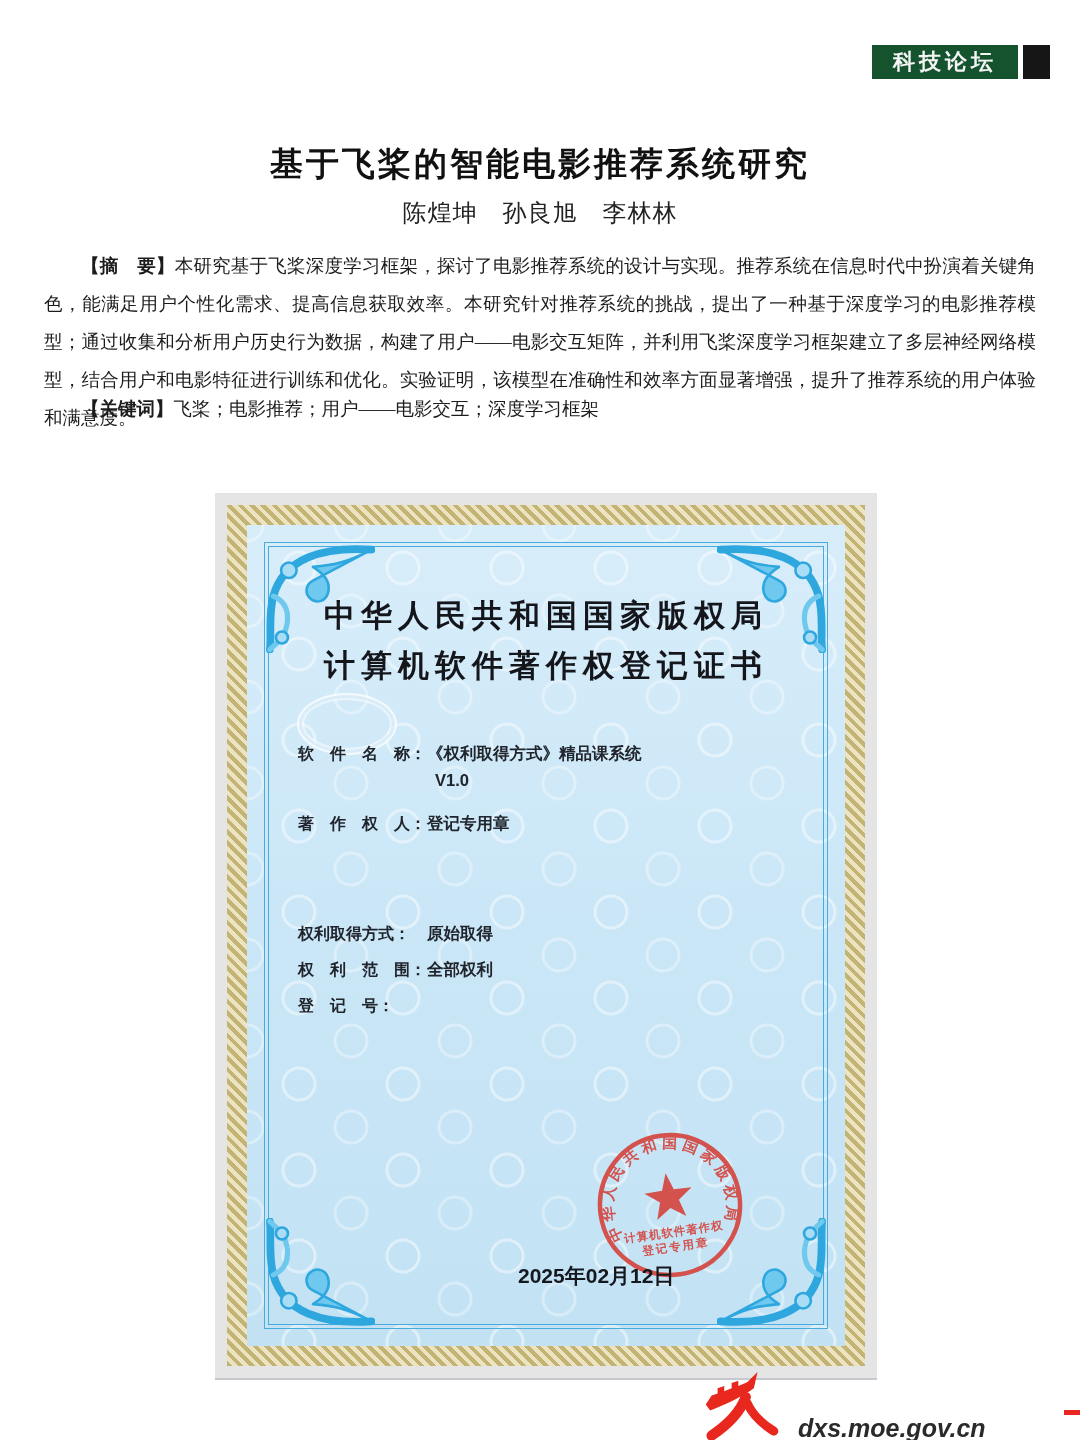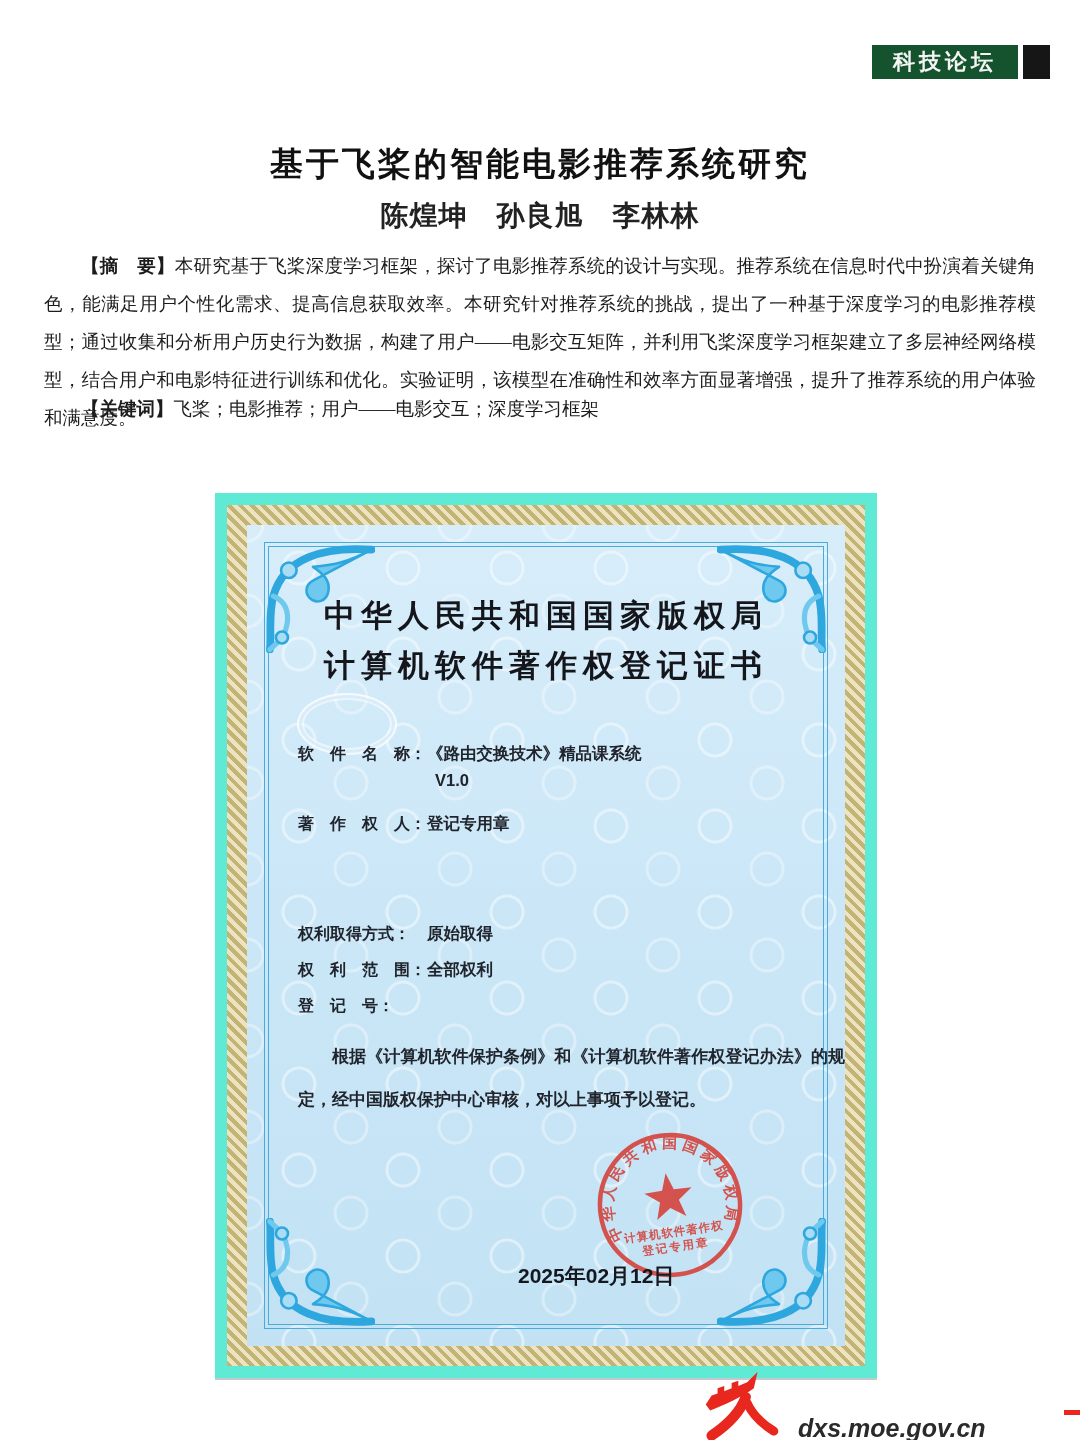--- a/index.html
+++ b/index.html
@@ -21,35 +21,35 @@
     width:146px;
   }
   .badge-square{background:#161616;width:27px;margin-left:5px;}
   
   .title{
     position:absolute;top:120px;left:0;width:100%;
     text-align:center;font-weight:700;font-size:33px;letter-spacing:3px;color:#111;
   }
   .authors{
     position:absolute;top:197px;left:0;width:100%;
-    text-align:center;font-size:28px;color:#222;letter-spacing:1px;font-weight:bold;
+    text-align:center;font-size:24px;color:#222;letter-spacing:1px;
   }
   .abstract{
     position:absolute;top:247px;left:44px;width:992px;
     font-size:18.5px;line-height:38px;text-align:justify;text-indent:2em;color:#1c1c1c;margin:0;
   }
   .keywords{
     position:absolute;top:393px;left:44px;width:992px;
     font-size:18.5px;line-height:31px;text-indent:2em;color:#1c1c1c;margin:0;
   }
   .inline-label{font-family:"Liberation Sans", sans-serif;font-weight:700;}
   
   .certificate{
     position:absolute;left:215px;top:493px;width:662px;height:885px;
-    background:#5eead4;padding:12px;box-sizing:border-box;
+    background:#e5e5e5;padding:12px;box-sizing:border-box;
     box-shadow:0 2px 0 rgba(110,120,130,.4);
   }
   .cert-gold{
     position:relative;width:100%;height:100%;box-sizing:border-box;
     border:20px solid transparent;
     border-image:repeating-linear-gradient(45deg,#c3b374 0 4px,#ece4c0 4px 8px) 20;
     background:linear-gradient(180deg,#d8edfa 0%,#cbe7f7 45%,#c2e2f4 100%);
   }
   .cert-watermarks{
     position:absolute;inset:0;
@@ -170,39 +170,38 @@
     </div>
 
     <div class="cert-emblem"></div>
 
     <div class="cert-heading">
       <div>中华人民共和国国家版权局</div>
       <div>计算机软件著作权登记证书</div>
     </div>
 
     <div class="cert-row" style="top:250px">
-      <span class="flabel">软　件　名　称：</span><span>《路由交换技术》精品课系统</span>
+      <span class="flabel">软　件　名　称：</span><span>《权利取得方式》精品课系统</span>
     </div>
     <div class="cert-row noline" style="top:278px">
       <span>V1.0</span>
     </div>
     <div class="cert-row" style="top:320px">
       <span class="flabel">著　作　权　人：</span><span>登记专用章</span>
     </div>
     <div class="cert-row" style="top:430px">
       <span class="flabel">权利取得方式：</span><span>原始取得</span>
     </div>
     <div class="cert-row" style="top:466px">
       <span class="flabel">权　利　范　围：</span><span>全部权利</span>
     </div>
     <div class="cert-row" style="top:503px">
       <span class="flabel">登　记　号：</span><span></span>
     </div>
 
-    <div class="cert-statement">根据《计算机软件保护条例》和《计算机软件著作权登记办法》的规定，经中国版权保护中心审核，对以上事项予以登记。</div>
 
     <svg class="seal" viewBox="0 0 150 150">
       <defs>
         <path id="sealArc" d="M 28.3,107.7 A 57,57 0 1 1 121.7,107.7" fill="none"></path>
       </defs>
       <circle cx="75" cy="75" r="70" fill="none" stroke="#d5463f" stroke-width="4.5"></circle>
       <text class="ring"><textPath href="#sealArc" startOffset="50%" text-anchor="middle">中华人民共和国国家版权局</textPath></text>
       <polygon points="75,43 80.9,59.9 98.8,60.3 84.5,71.1 89.7,88.2 75,78 60.3,88.2 65.5,71.1 51.2,60.3 69.1,59.9" fill="#d5463f"></polygon>
       <text class="l1" x="75" y="106" text-anchor="middle">计算机软件著作权</text>
       <text class="l2" x="75" y="121" text-anchor="middle">登记专用章</text>

